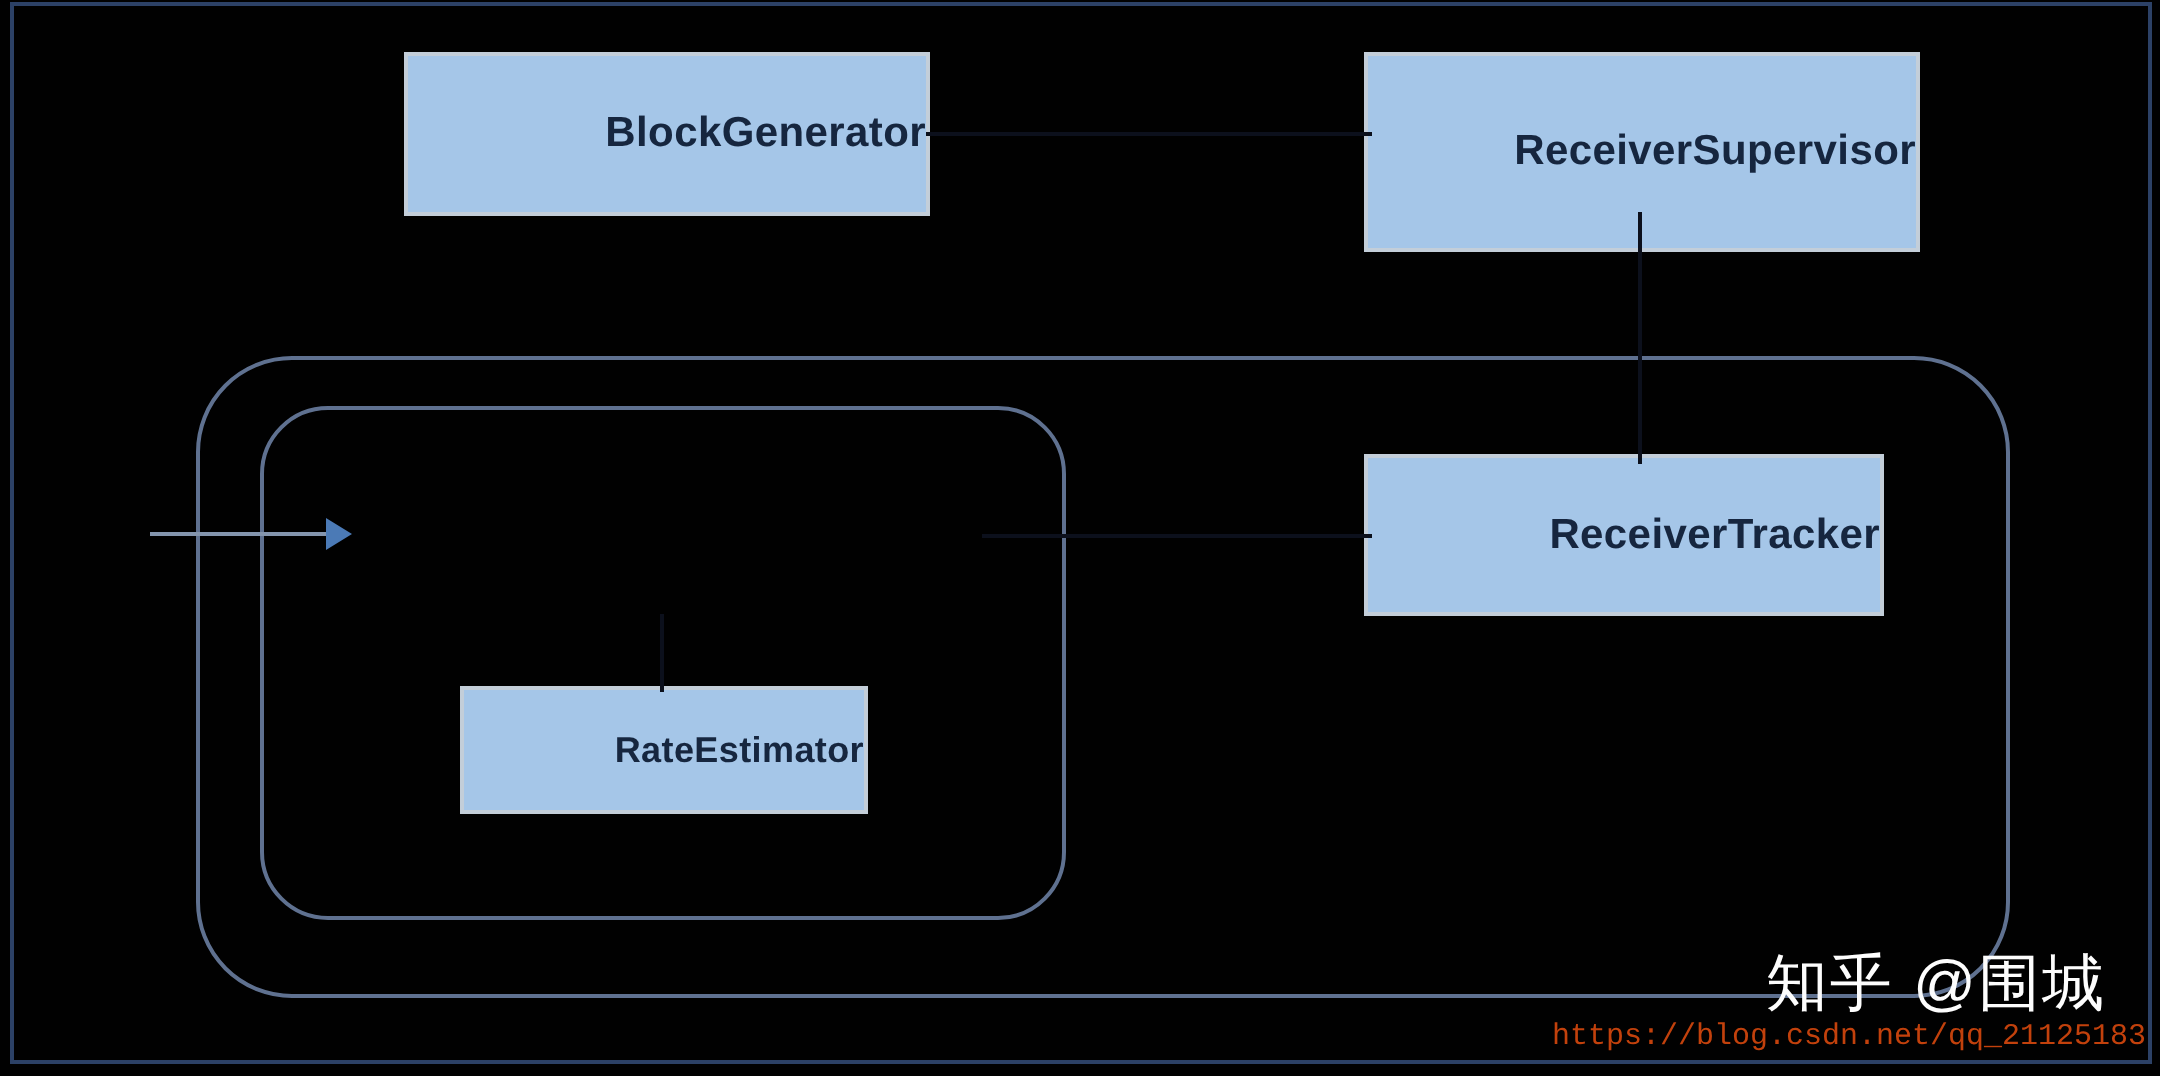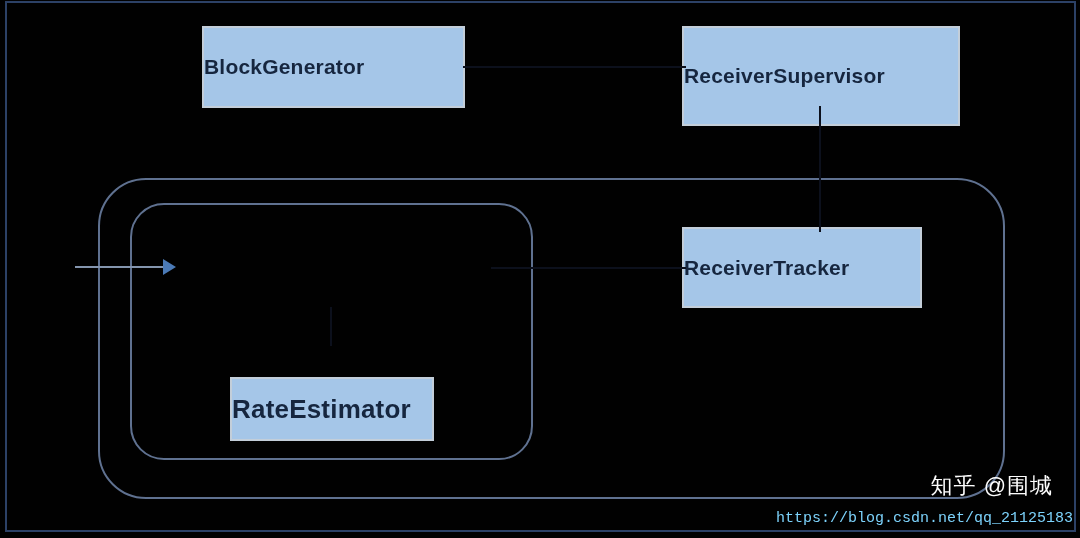--- a/index.html
+++ b/index.html
@@ -27,33 +27,33 @@
     border-radius: 48px;
   }
   .group-inner {
     left: 130px; top: 203px; width: 399px; height: 253px;
     border-radius: 34px;
   }
   .node {
     position: absolute;
     background: #a5c6e8;
     border: 2px solid #c3ced9;
-    display: flex; align-items: center; justify-content: flex-start;
+    display: flex; align-items: center; justify-content: flex-end;
     color: #16263f;
     font-weight: bold;
     font-size: 21px;
     letter-spacing: 0.2px;
     z-index: 3;
     box-sizing: border-box;
   }
   .node-block-generator        { left: 202px; top: 26px;  width: 263px; height: 82px; }
   .node-receiver-supervisor    { left: 682px; top: 26px;  width: 278px; height: 100px; }
   .node-receiver-rate-controller { left: 173px; top: 227px; width: 321px; height: 82px; }
-  .node-receiver-tracker       { left: 682px; top: 227px; width: 240px; height: 81px; }
-  .node-rate-estimator         { left: 230px; top: 343px; width: 204px; height: 64px; font-size: 26px; margin-top: 34px; }
+  .node-receiver-tracker       { left: 682px; top: 227px; width: 260px; height: 81px; }
+  .node-rate-estimator         { left: 230px; top: 343px; width: 204px; height: 64px; font-size: 18px; }
   .arrow-line {
     position: absolute;
     left: 75px; top: 266px; width: 90px; height: 2px;
     background: #8495ae;
     z-index: 4;
   }
   .arrow-head {
     position: absolute;
     left: 163px; top: 259px;
     width: 0; height: 0;
@@ -68,29 +68,29 @@
     z-index: 5;
   }
   .conn-bg-rs  { left: 463px; top: 66px;  width: 223px; height: 2px; }
   .conn-rs-rt  { left: 819px; top: 106px; width: 2px;   height: 126px; }
   .conn-rrc-rt { left: 491px; top: 267px; width: 195px; height: 2px; }
   .conn-rrc-re { left: 330px; top: 307px; width: 2px;   height: 39px; }
   .watermark-brand {
     position: absolute;
     right: 27px; top: 471px;
     color: #fdfdfd;
-    font-size: 22px;
+    font-size: 31px;
     letter-spacing: 1px;
     z-index: 6;
     white-space: nowrap;
   }
   .watermark-url {
     position: absolute;
     right: 7px; top: 510px;
-    color: #7dd3fc;
+    color: #c2410c;
     font-family: "Liberation Mono", monospace;
     font-size: 15px;
     z-index: 6;
     white-space: nowrap;
   }
 </style>
 </head>
 <body>
 
 <div class="canvas">

